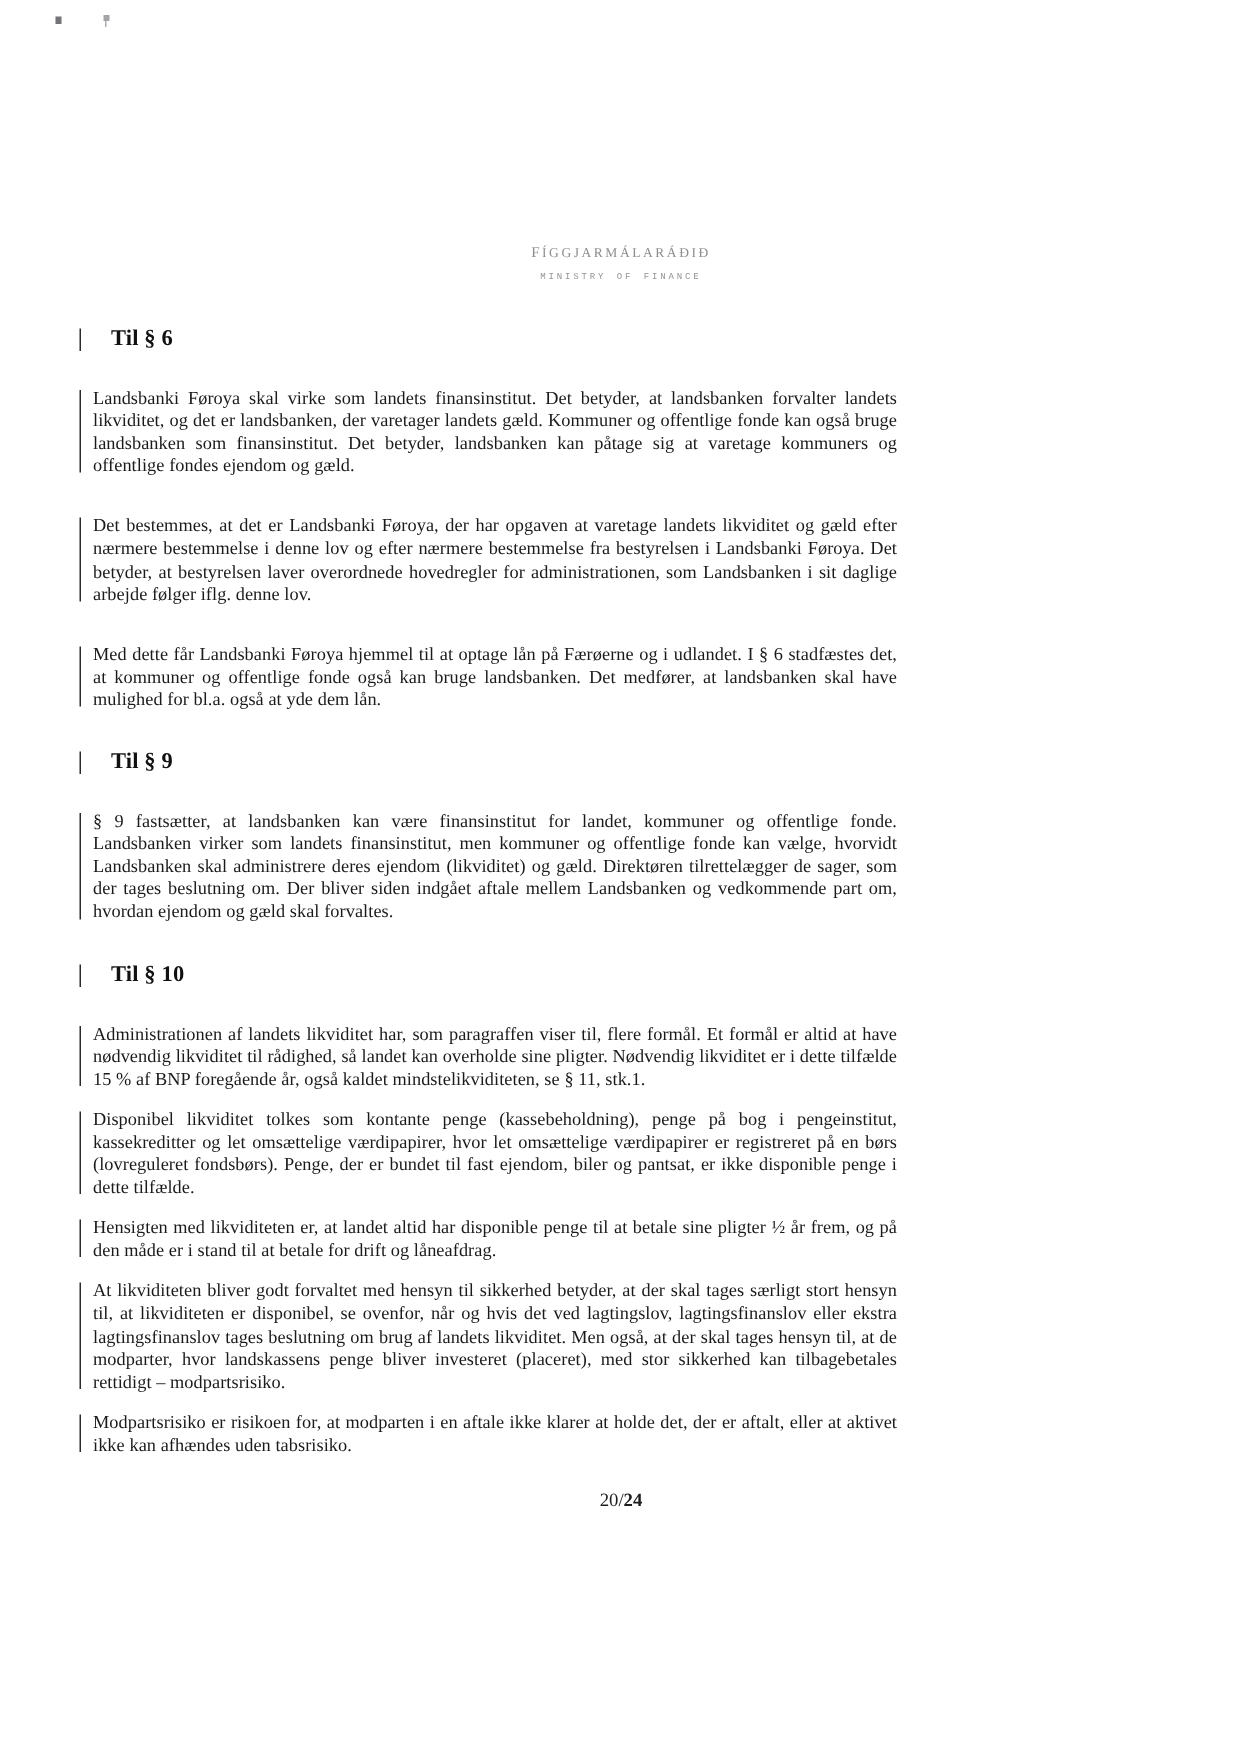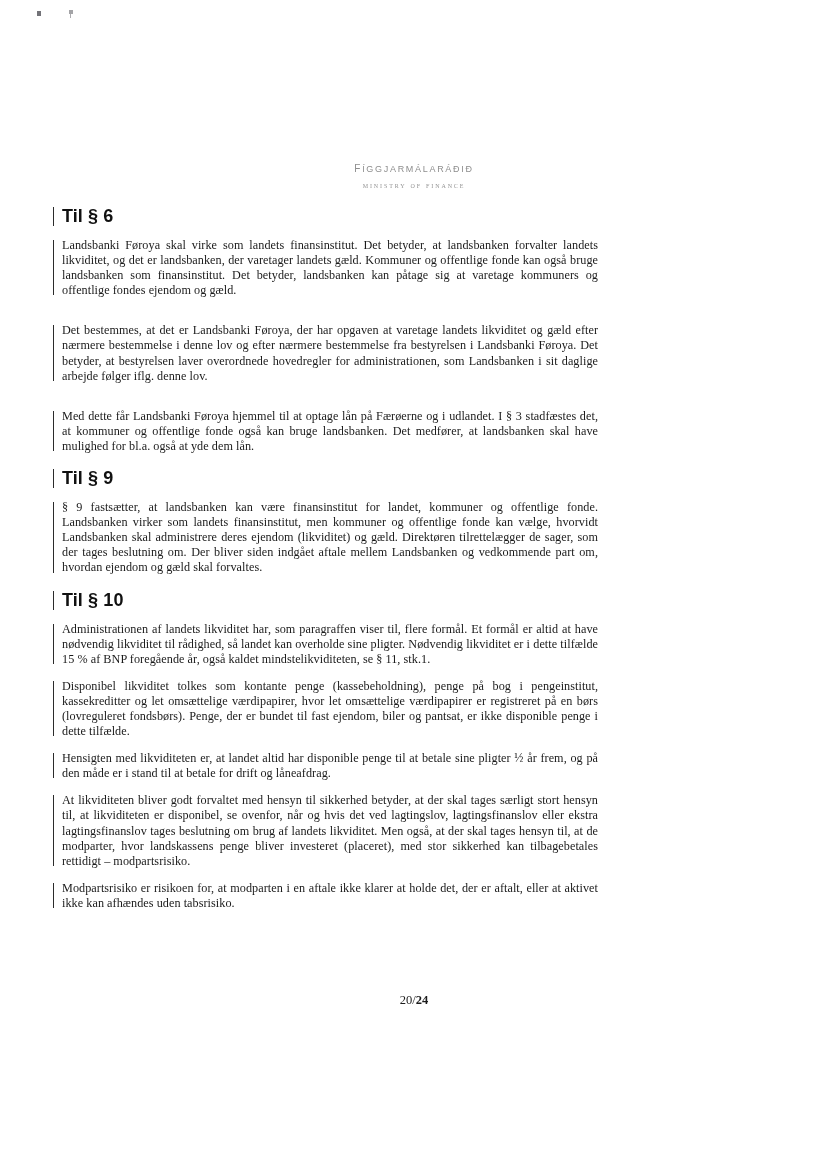--- a/index.html
+++ b/index.html
@@ -35,30 +35,30 @@
     position: absolute;
     left: 0;
     top: 158px;
     width: 828px;
     text-align: center;
     color: #8d8d8d;
     line-height: 1.25;
     user-select: none;
   }
   .letterhead .lh-main {
-    font-family: Liberation Sans, sans-serif;
+    font-family: Liberation Serif, serif;
     font-size: 12.5px;
     letter-spacing: 1.7px;
     font-variant: small-caps;
     text-transform: lowercase;
     font-weight: 400;
   }
   .letterhead .lh-main::first-letter { font-size: 14.5px; }
   .letterhead .lh-sub {
-    font-family: Liberation Serif, serif;
+    font-family: Liberation Mono, monospace;
     font-size: 8.5px;
     letter-spacing: 1.9px;
     font-variant: small-caps;
     text-transform: lowercase;
     margin-top: 3px;
     color: #949494;
   }
 
   .body-col {
     position: absolute;
@@ -77,23 +77,23 @@
     position: absolute;
     left: 0;
     top: 2px;
     bottom: 3px;
     width: 1.4px;
     background: #2b2b2b;
   }
   .block.heading-block::before { top: 1px; bottom: 1px; }
 
   h2.sec-head {
-    margin: 0;
-    font-family: Liberation Sans, sans-serif;
-    font-size: 18px;
+    margin: 12px;
+    font-family: Liberation Serif, serif;
+    font-size: 15px;
     font-weight: bold;
     color: #111;
     letter-spacing: .1px;
   }
 
   p.para {
     margin: 0;
     font-size: 12.2px;
     line-height: 15.1px;
     text-align: justify;
@@ -147,21 +147,21 @@
 
     <div class="gap-head-para"></div>
     <div class="block">
       <p class="para">Det bestemmes, at det er Landsbanki Føroya, der har opgaven at varetage landets likviditet og gæld efter nærmere bestemmelse i denne lov og efter nærmere bestemmelse fra bestyrelsen i Landsbanki Føroya. Det betyder, at bestyrelsen laver overordnede hovedregler for administrationen, som Landsbanken i sit daglige arbejde følger iflg. denne lov.</p>
     </div>
 
     <div class="gap-block"></div>
 
     <div class="gap-head-para"></div>
     <div class="block">
-      <p class="para">Med dette får Landsbanki Føroya hjemmel til at optage lån på Færøerne og i udlandet. I § 3 stadfæstes det, at kommuner og offentlige fonde også kan bruge landsbanken. Det medfører, at landsbanken skal have mulighed for bl.a. også at yde dem lån.</p>
+      <p class="para">Med dette får Landsbanki Føroya hjemmel til at optage lån på Færøerne og i udlandet. I § 6 stadfæstes det, at kommuner og offentlige fonde også kan bruge landsbanken. Det medfører, at landsbanken skal have mulighed for bl.a. også at yde dem lån.</p>
     </div>
 
     <div class="gap-block"></div>
 
     <div class="block heading-block">
       <h2 class="sec-head">Til § 9</h2>
     </div>
     <div class="gap-head-para"></div>
     <div class="block">
       <p class="para">§ 9 fastsætter, at landsbanken kan være finansinstitut for landet, kommuner og offentlige fonde. Landsbanken virker som landets finansinstitut, men kommuner og offentlige fonde kan vælge, hvorvidt Landsbanken skal administrere deres ejendom (likviditet) og gæld. Direktøren tilrettelægger de sager, som der tages beslutning om. Der bliver siden indgået aftale mellem Landsbanken og vedkommende part om, hvordan ejendom og gæld skal forvaltes.</p>

